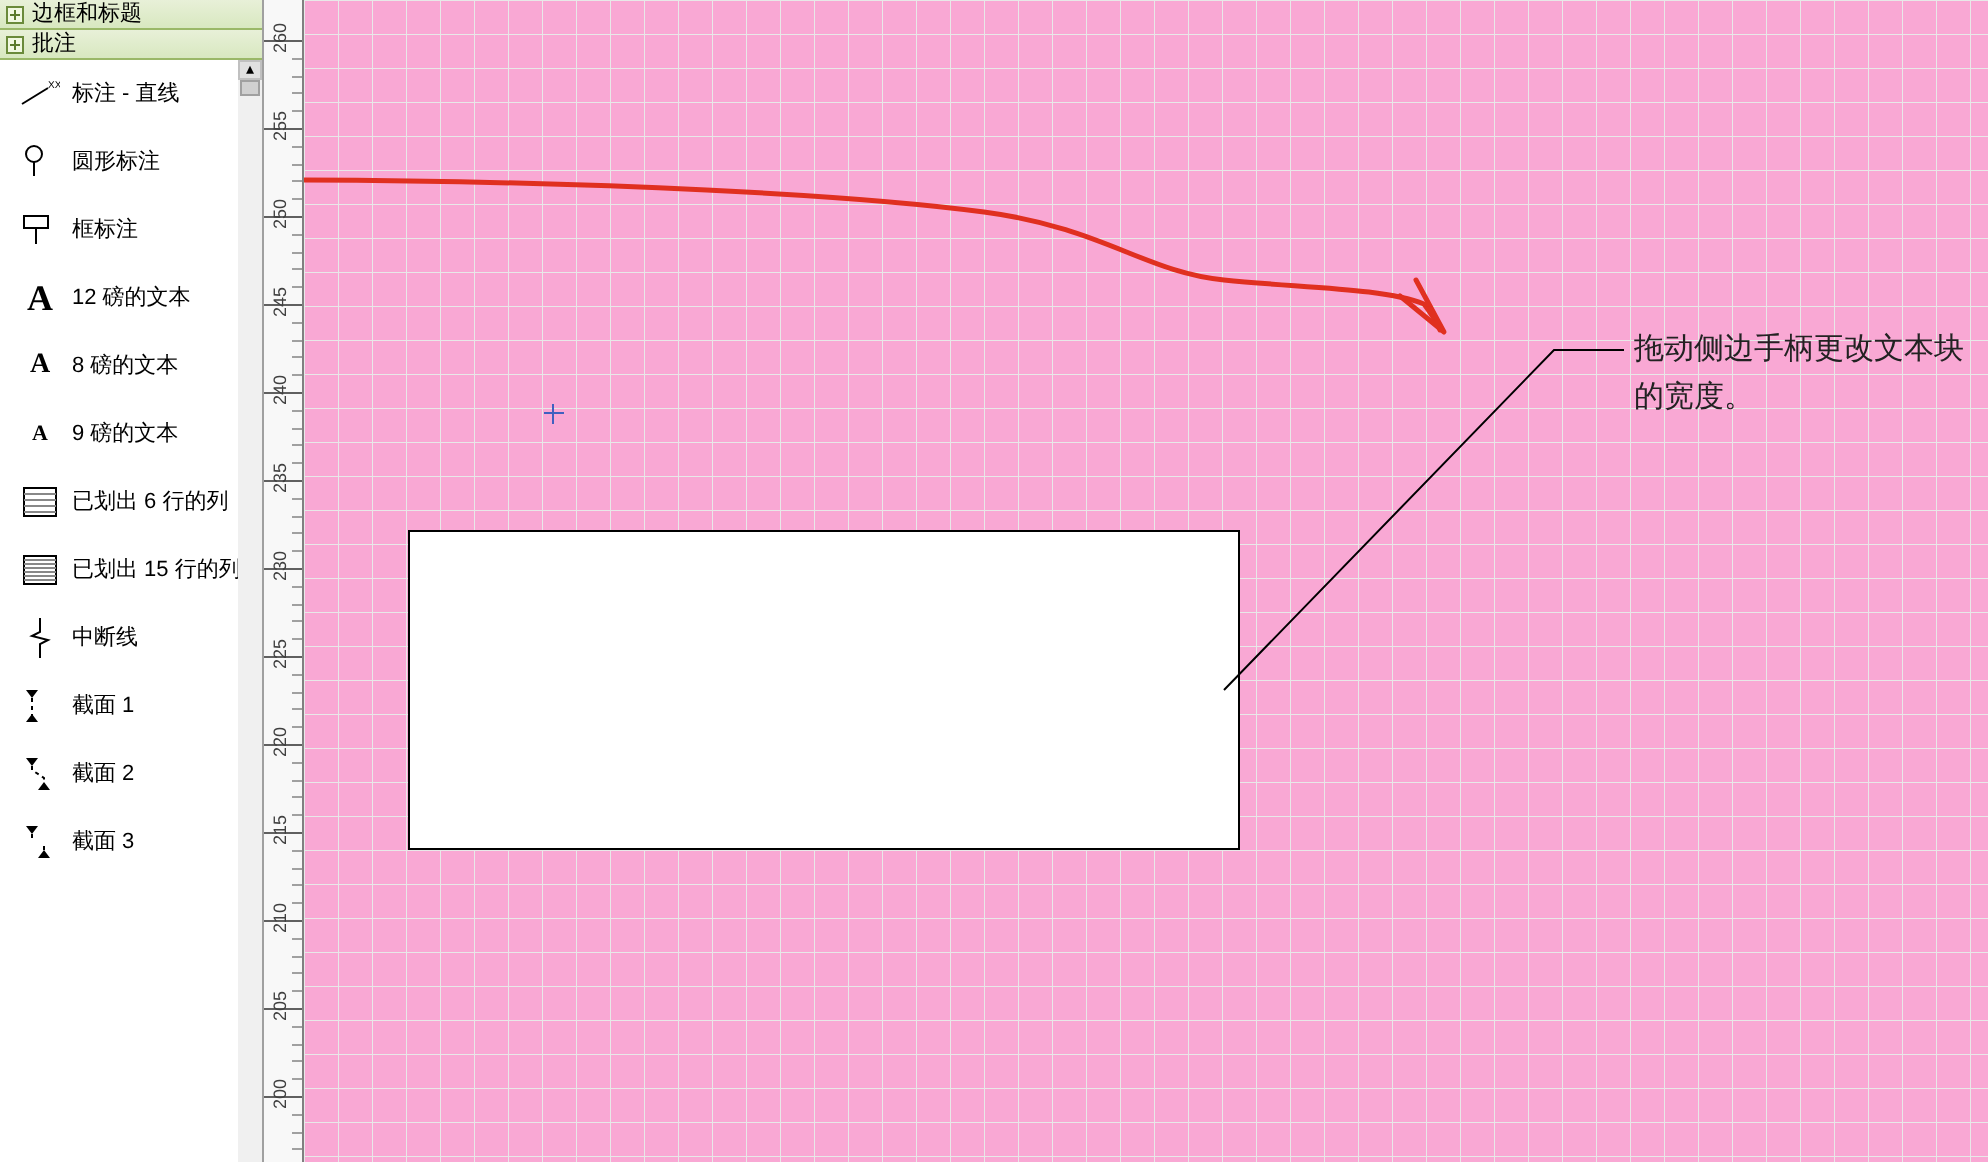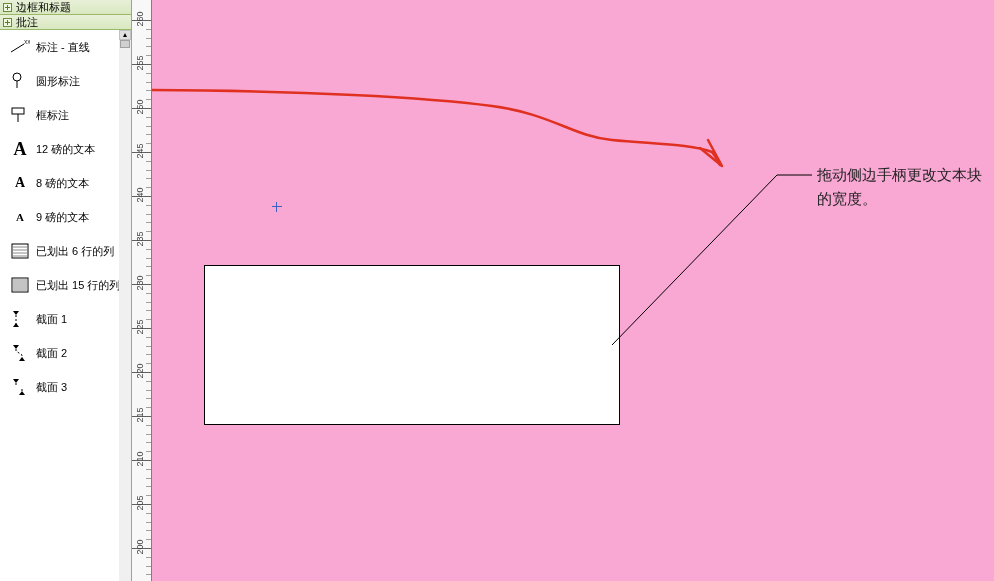--- a/index.html
+++ b/index.html
@@ -287,20 +287,28 @@
                 <line x1="1" y1="9" x2="17" y2="9"></line>
                 <line x1="1" y1="11" x2="17" y2="11"></line>
                 <line x1="1" y1="13" x2="17" y2="13"></line>
               </g>
             </svg>
         </span>
         <span class="tool-label">已划出 15 行的列</span>
       </div>
 
 
+      <div class="tool-item">
+        <span class="tool-icon">
+          <svg width="14" height="20">
+              <path d="M7 0 L7 7 L3 9 L11 11 L7 13 L7 20" stroke="#000" fill="none"></path>
+            </svg>
+        </span>
+        <span class="tool-label">中断线</span>
+      </div>
 
       <div class="tool-item">
         <span class="tool-icon">
           <svg width="16" height="20">
               <line x1="4" y1="2" x2="4" y2="18" stroke="#000" stroke-dasharray="2,2"></line>
               <polygon points="1,2 7,2 4,6" fill="#000"></polygon>
               <polygon points="1,18 7,18 4,14" fill="#000"></polygon>
             </svg>
         </span>
         <span class="tool-label">截面 1</span>

